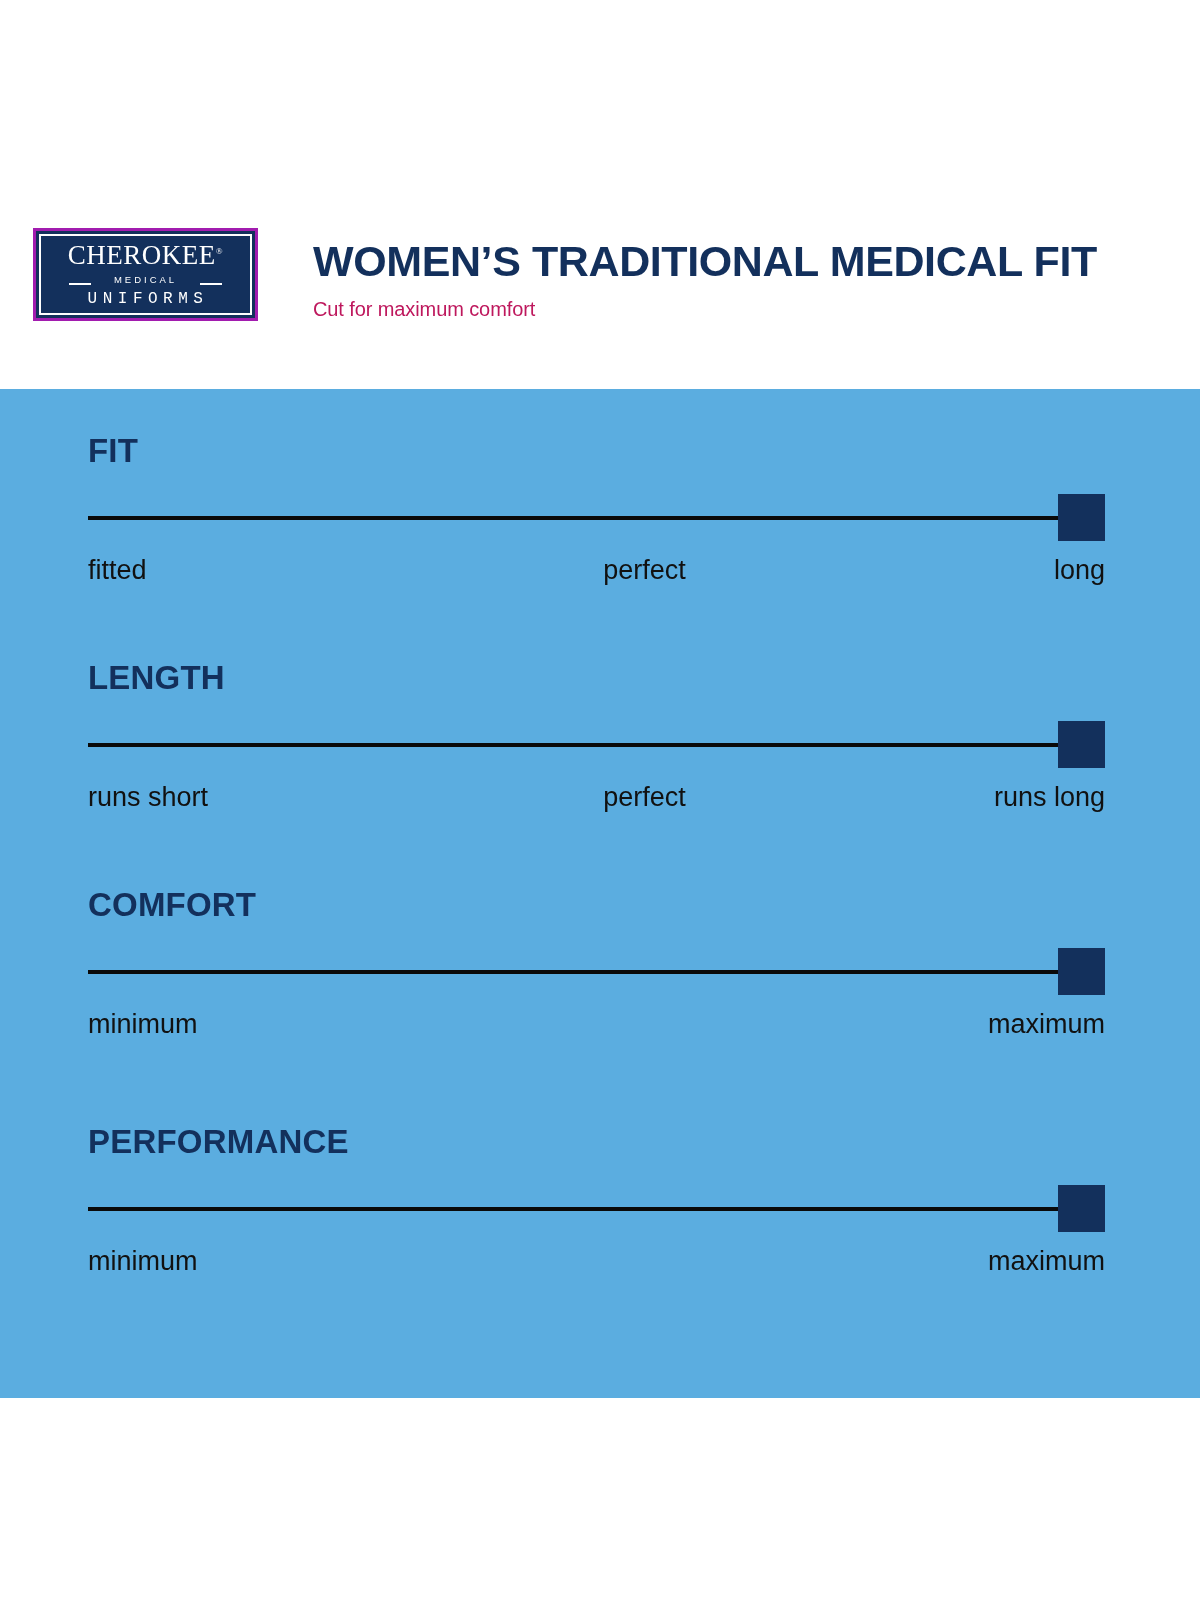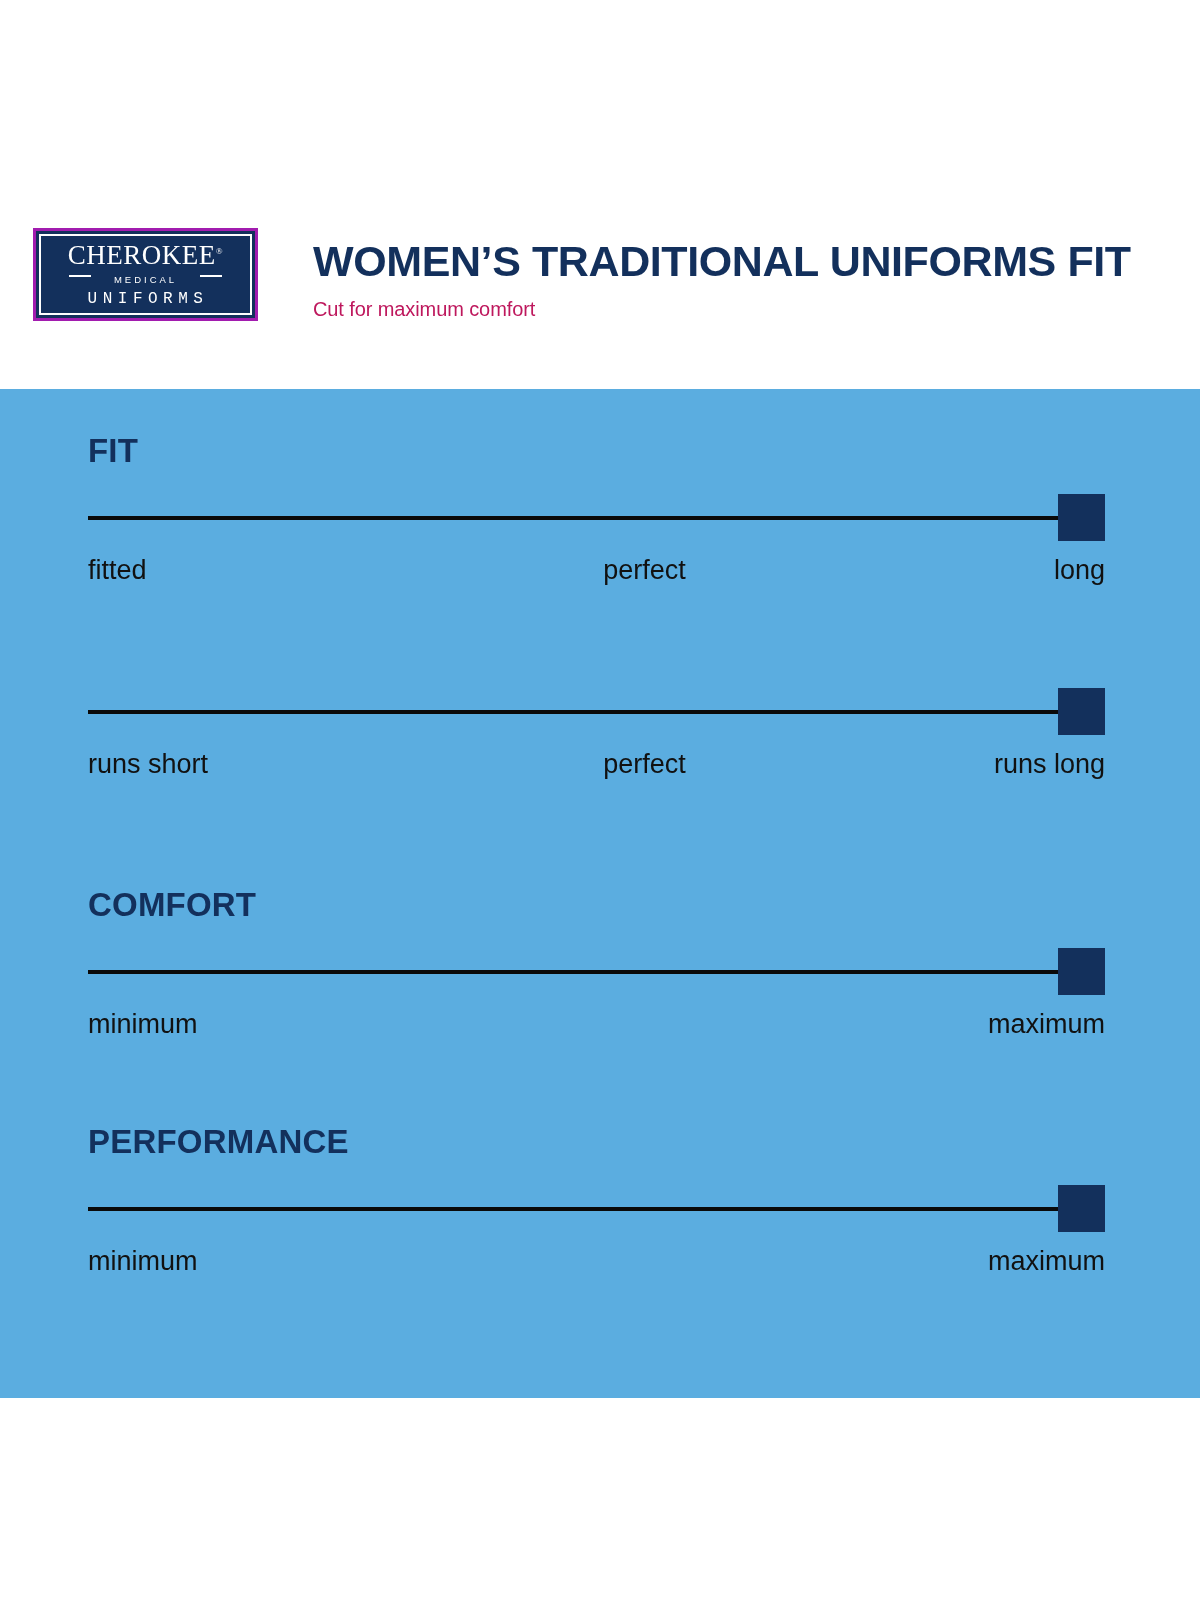--- a/index.html
+++ b/index.html
@@ -58,21 +58,21 @@
     position:relative;
     white-space:nowrap;
   }
   .logo-reg {
     font-size:9px;
     vertical-align:super;
     line-height:1;
   }
   .logo-medical-row {
     display:flex;
-    align-items:flex-start;
+    align-items:flex-end;
     gap:23px;
     margin-top:6px;
   }
   .logo-rule {
     display:block;
     width:22px;
     height:1.5px;
     background:#ffffff;
   }
   .logo-medical {
@@ -213,21 +213,21 @@
         <div class="logo-medical-row">
           <span class="logo-rule"></span>
           <span class="logo-medical">MEDICAL</span>
           <span class="logo-rule"></span>
         </div>
         <div class="logo-uniforms">UNIFORMS</div>
       </div>
     </div>
 
     <div class="head-text">
-      <div class="head-title">WOMEN’S TRADITIONAL UNIFORMS FIT</div>
+      <div class="head-title">WOMEN’S TRADITIONAL MEDICAL FIT</div>
       <div class="head-sub">Cut for maximum comfort</div>
     </div>
 
   </div>
 
   <div class="panel">
 
     <div class="metric metric-1">
       <div class="metric-title">FIT</div>
       <div class="scale">
@@ -235,20 +235,21 @@
         <div class="scale-marker" style="left:970px;"></div>
       </div>
       <div class="labels">
         <span class="label label-start">fitted</span>
         <span class="label label-middle">perfect</span>
         <span class="label label-end">long</span>
       </div>
     </div>
 
     <div class="metric metric-2">
+      <div class="metric-title">LENGTH</div>
       <div class="scale">
         <div class="scale-line"></div>
         <div class="scale-marker" style="left:970px;"></div>
       </div>
       <div class="labels">
         <span class="label label-start">runs short</span>
         <span class="label label-middle">perfect</span>
         <span class="label label-end">runs long</span>
       </div>
     </div>

